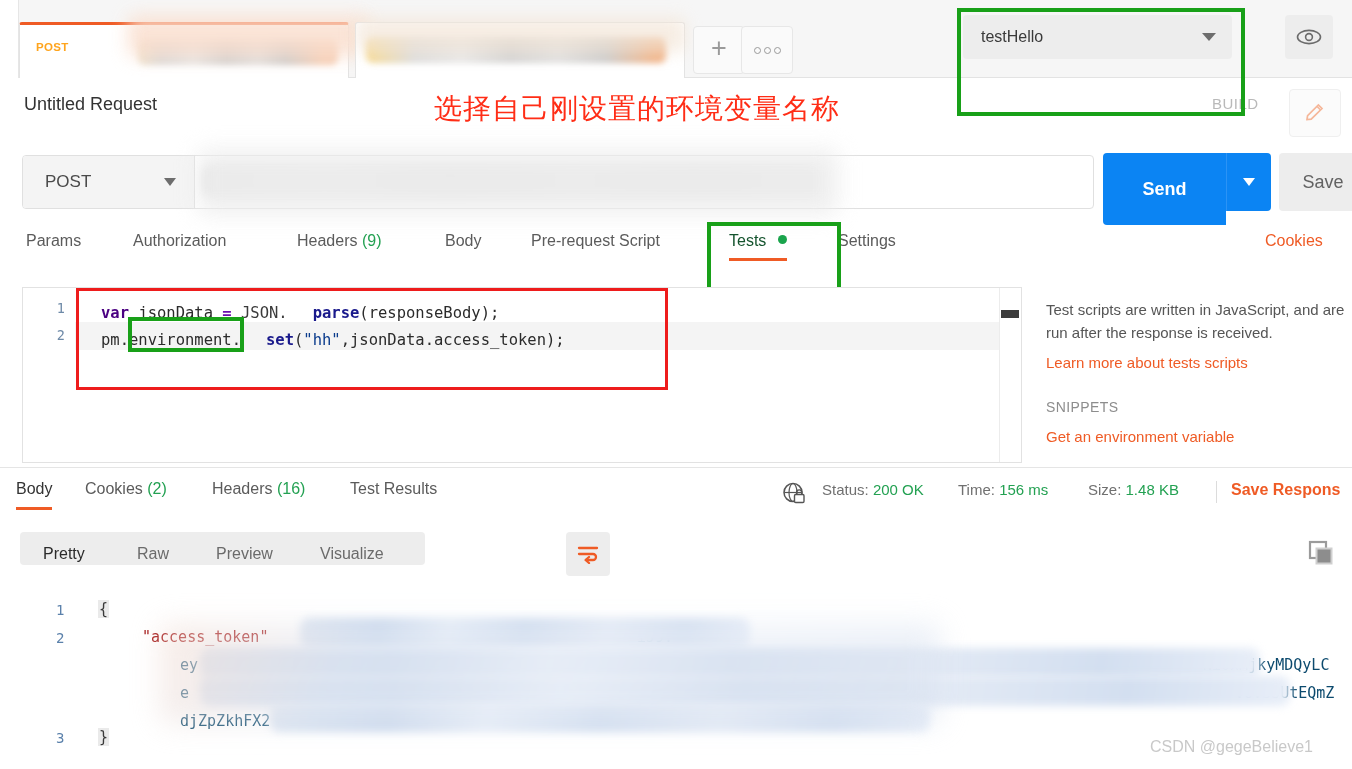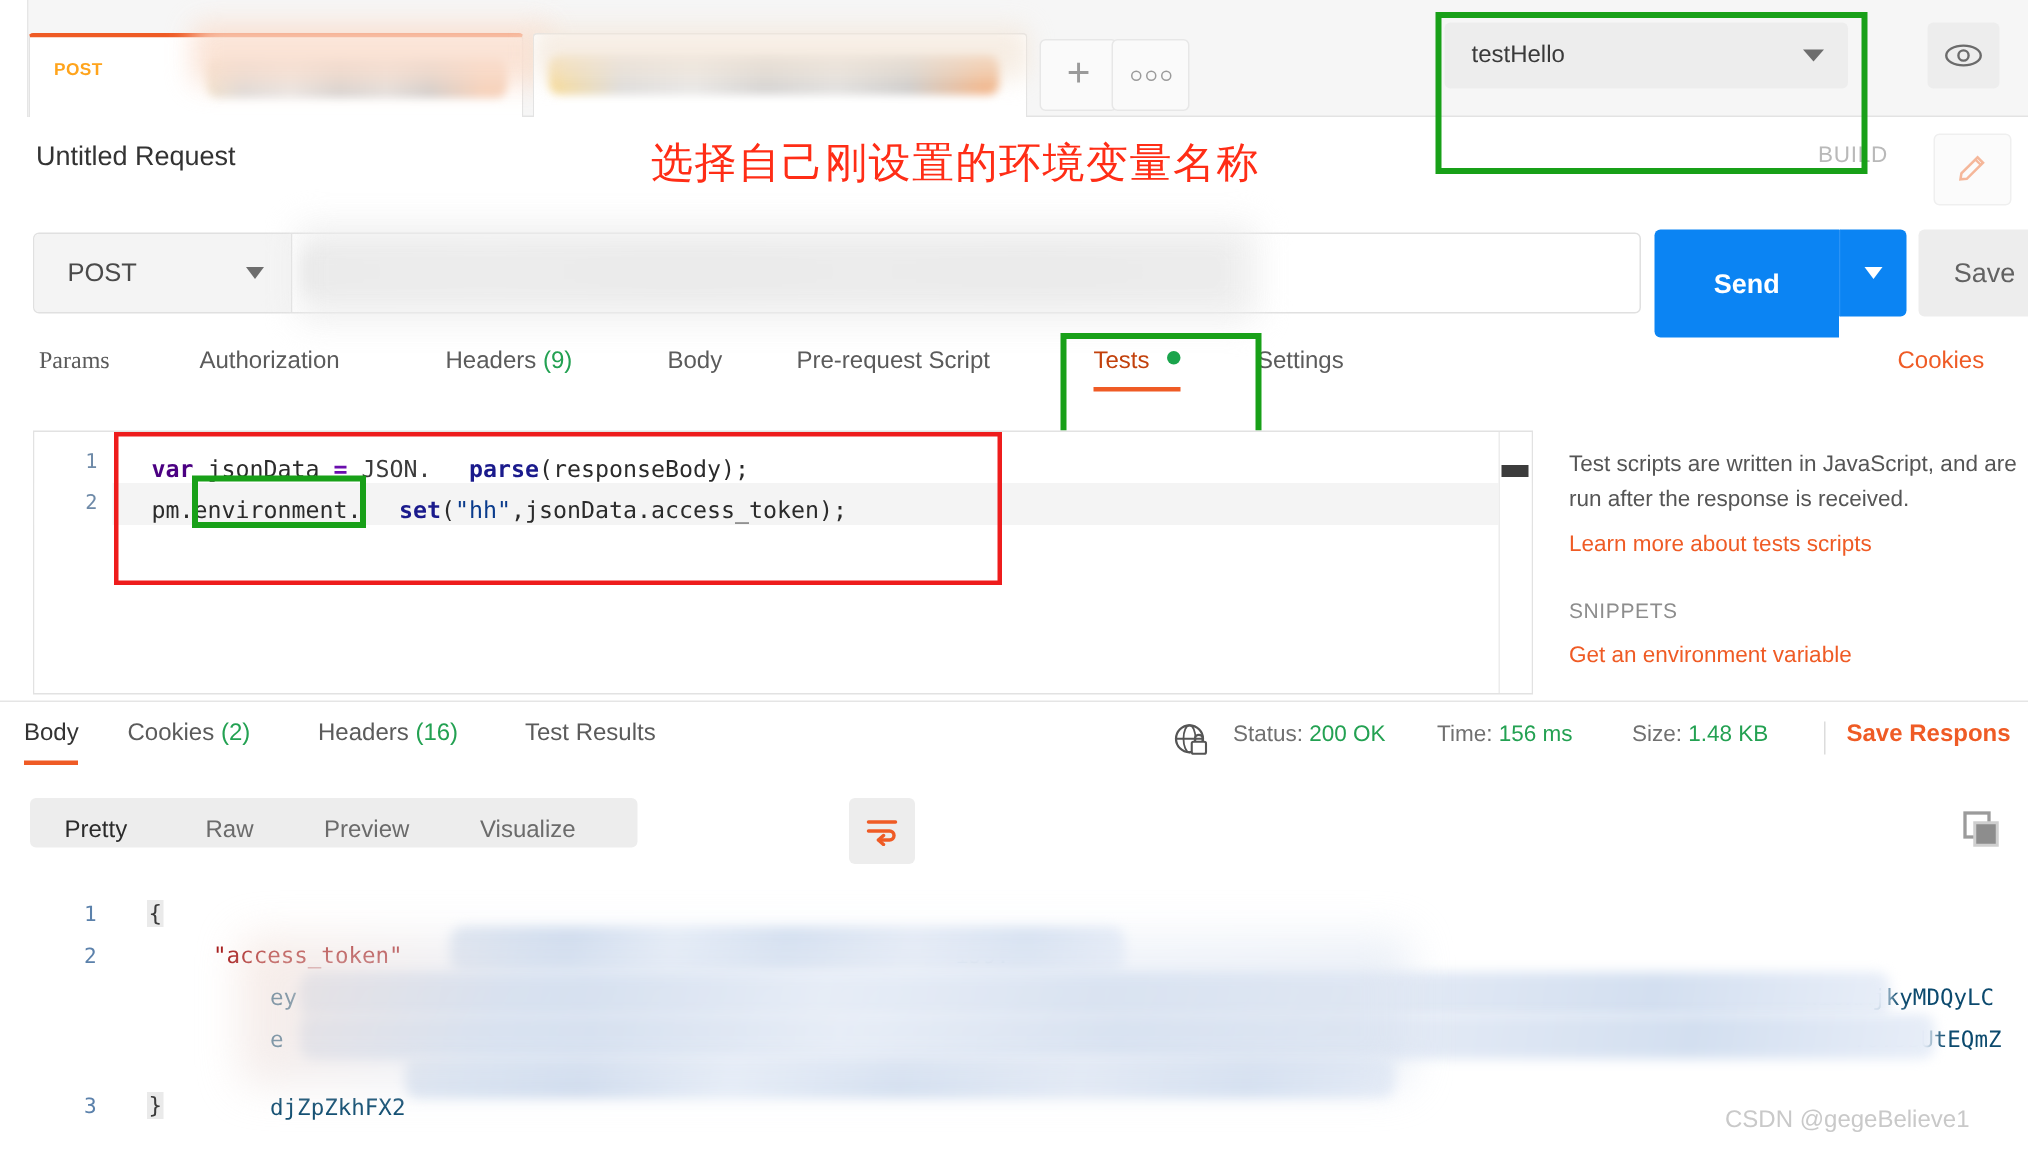--- a/index.html
+++ b/index.html
@@ -98,21 +98,21 @@
             border-left:1px solid #2b93f5; }
   .caret-w { width:0;height:0;border-left:6px solid transparent;border-right:6px solid transparent;border-top:8px solid #fff;}
   .save-btn { position:absolute; left:1279px; top:153px; width:88px; height:58px;
             background:#ededed; border-radius:4px; display:flex;align-items:center;justify-content:center;
             color:#626262; font-size:18px; }
 
   
   .reqtabs { position:absolute; left:0; top:232px; width:1352px; height:44px; }
   .rtab { position:absolute; top:0; font-size:16px; color:#5b5b5b; white-space:nowrap; }
   .rtab .cnt { color:#23a152; }
-  .rtab.sel { color:#c2410c; }
+  .rtab.sel { color:#14532d; }
   .rtab.sel .ul { position:absolute; left:0; bottom:-11px; width:100%; height:3px; background:#ef5b25; }
   .greendot { display:inline-block; width:9px;height:9px;border-radius:50%;background:#1aa44c; margin-left:7px; vertical-align:2px;}
   .cookies-link { position:absolute; left:1265px; top:0; font-size:16px; color:#ef5b25; white-space:nowrap;}
 
   
   .editor { position:absolute; left:22px; top:287px; width:1000px; height:176px;
             border:1px solid #e2e2e2; background:#fff; }
   .gutter { position:absolute; left:0; top:0; width:52px; height:100%; background:#fff; }
   .gutter .ln { position:absolute; right:10px; font-size:13.5px; color:#6e8aa8;
             font-family:"DejaVu Sans Mono","Liberation Mono",monospace; }
@@ -255,21 +255,21 @@
     <span>Send</span>
   </div>
   <div class="send-caret">
     <span class="caret-w"></span>
   </div>
   <div class="save-btn">
     <span>Save</span>
   </div>
 
   <div class="reqtabs">
-    <div class="rtab" style="left:26px;font-family:Liberation Serif, serif;">
+    <div class="rtab" style="left:26px;">
       <span>Params</span>
     </div>
     <div class="rtab" style="left:133px;">
       <span>Authorization</span>
     </div>
     <div class="rtab" style="left:297px;">
       <span>Headers</span>
       <span class="cnt">(9)</span>
     </div>
     <div class="rtab" style="left:445px;">
@@ -390,21 +390,21 @@
   <div class="respbody">
     <span class="rb-gutter-ln" style="top:12px;">1</span>
     <span class="rb-gutter-ln" style="top:40px;">2</span>
     <span class="rb-gutter-ln" style="top:140px;">3</span>
 
     <span class="rb-code rb-brace" style="left:98px; top:10px;">{</span>
     <span class="rb-code rb-key" style="left:142px; top:38px;">"access_token"</span>
     <span class="rb-code" style="left:628px; top:38px;">'iJ9.</span>
     <span class="rb-code" style="left:180px; top:66px;">ey</span>
     <span class="rb-code" style="left:180px; top:94px;">e</span>
-    <span class="rb-code" style="left:180px; top:122px;margin-top:17px;">djZpZkhFX2</span>
+    <span class="rb-code" style="left:180px; top:122px;">djZpZkhFX2</span>
     <span class="rb-code" style="left:1203px; top:66px;">NiOxMjkyMDQyLC</span>
     <span class="rb-code" style="left:1235px; top:94px;">VUVSSUtEQmZ</span>
     <span class="rb-code rb-brace" style="left:98px; top:138px;">}</span>
 
     <div class="rb-blur" style="left:300px; top:28px; width:450px; height:30px;"></div>
     <div class="rb-blur" style="left:200px; top:58px; width:1060px; height:30px;"></div>
     <div class="rb-blur" style="left:200px; top:86px; width:1090px; height:30px;"></div>
     <div class="rb-blur" style="left:270px; top:114px; width:660px; height:28px;"></div>
     <div class="rb-blur" style="left:160px; top:34px; width:780px; height:100px; filter:blur(14px); opacity:.55;
                 background:linear-gradient(120deg,#f2dcd2,#dfe7f3 25%,#e9eef7 55%,#d9e2f0);"></div>

